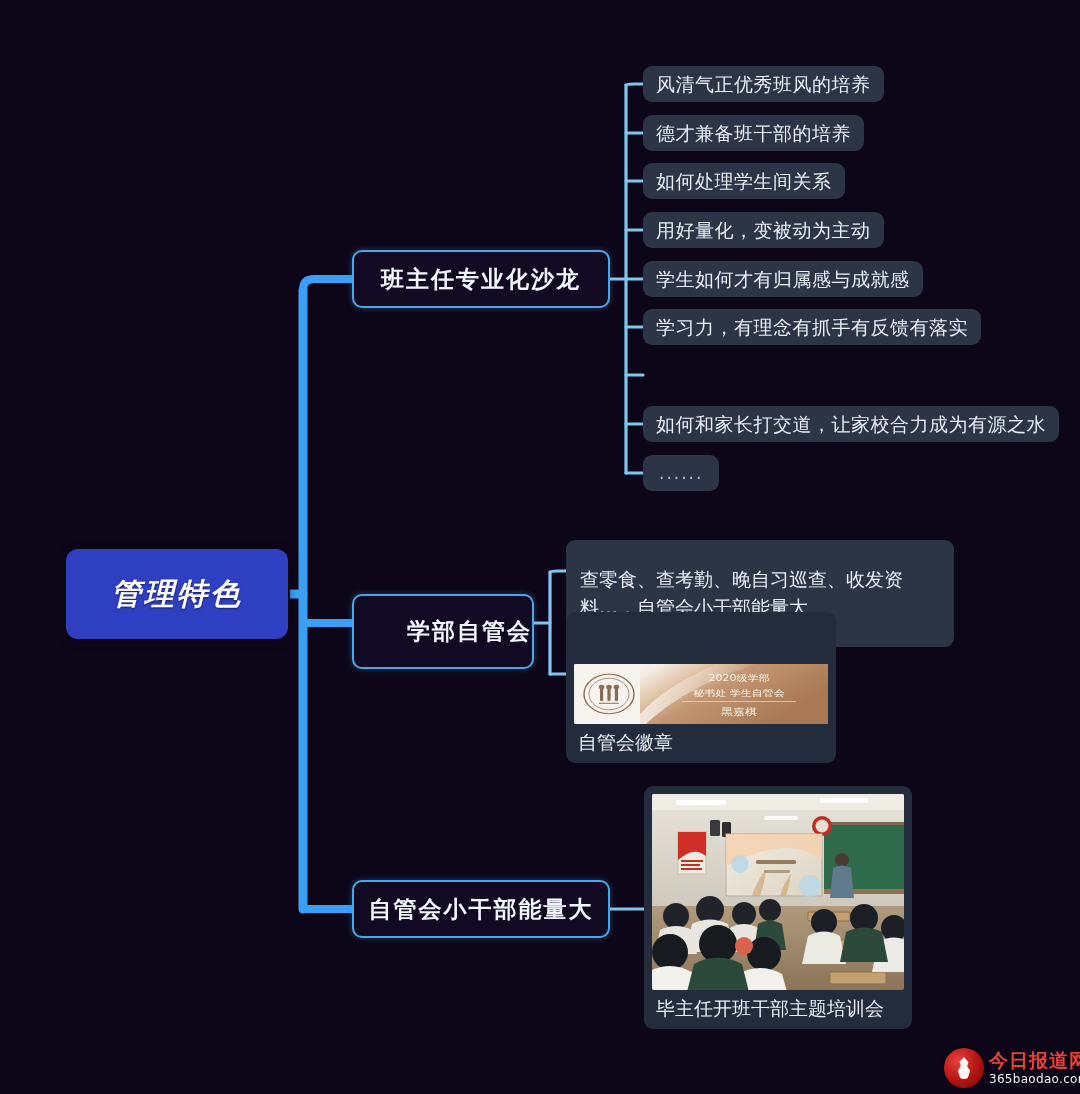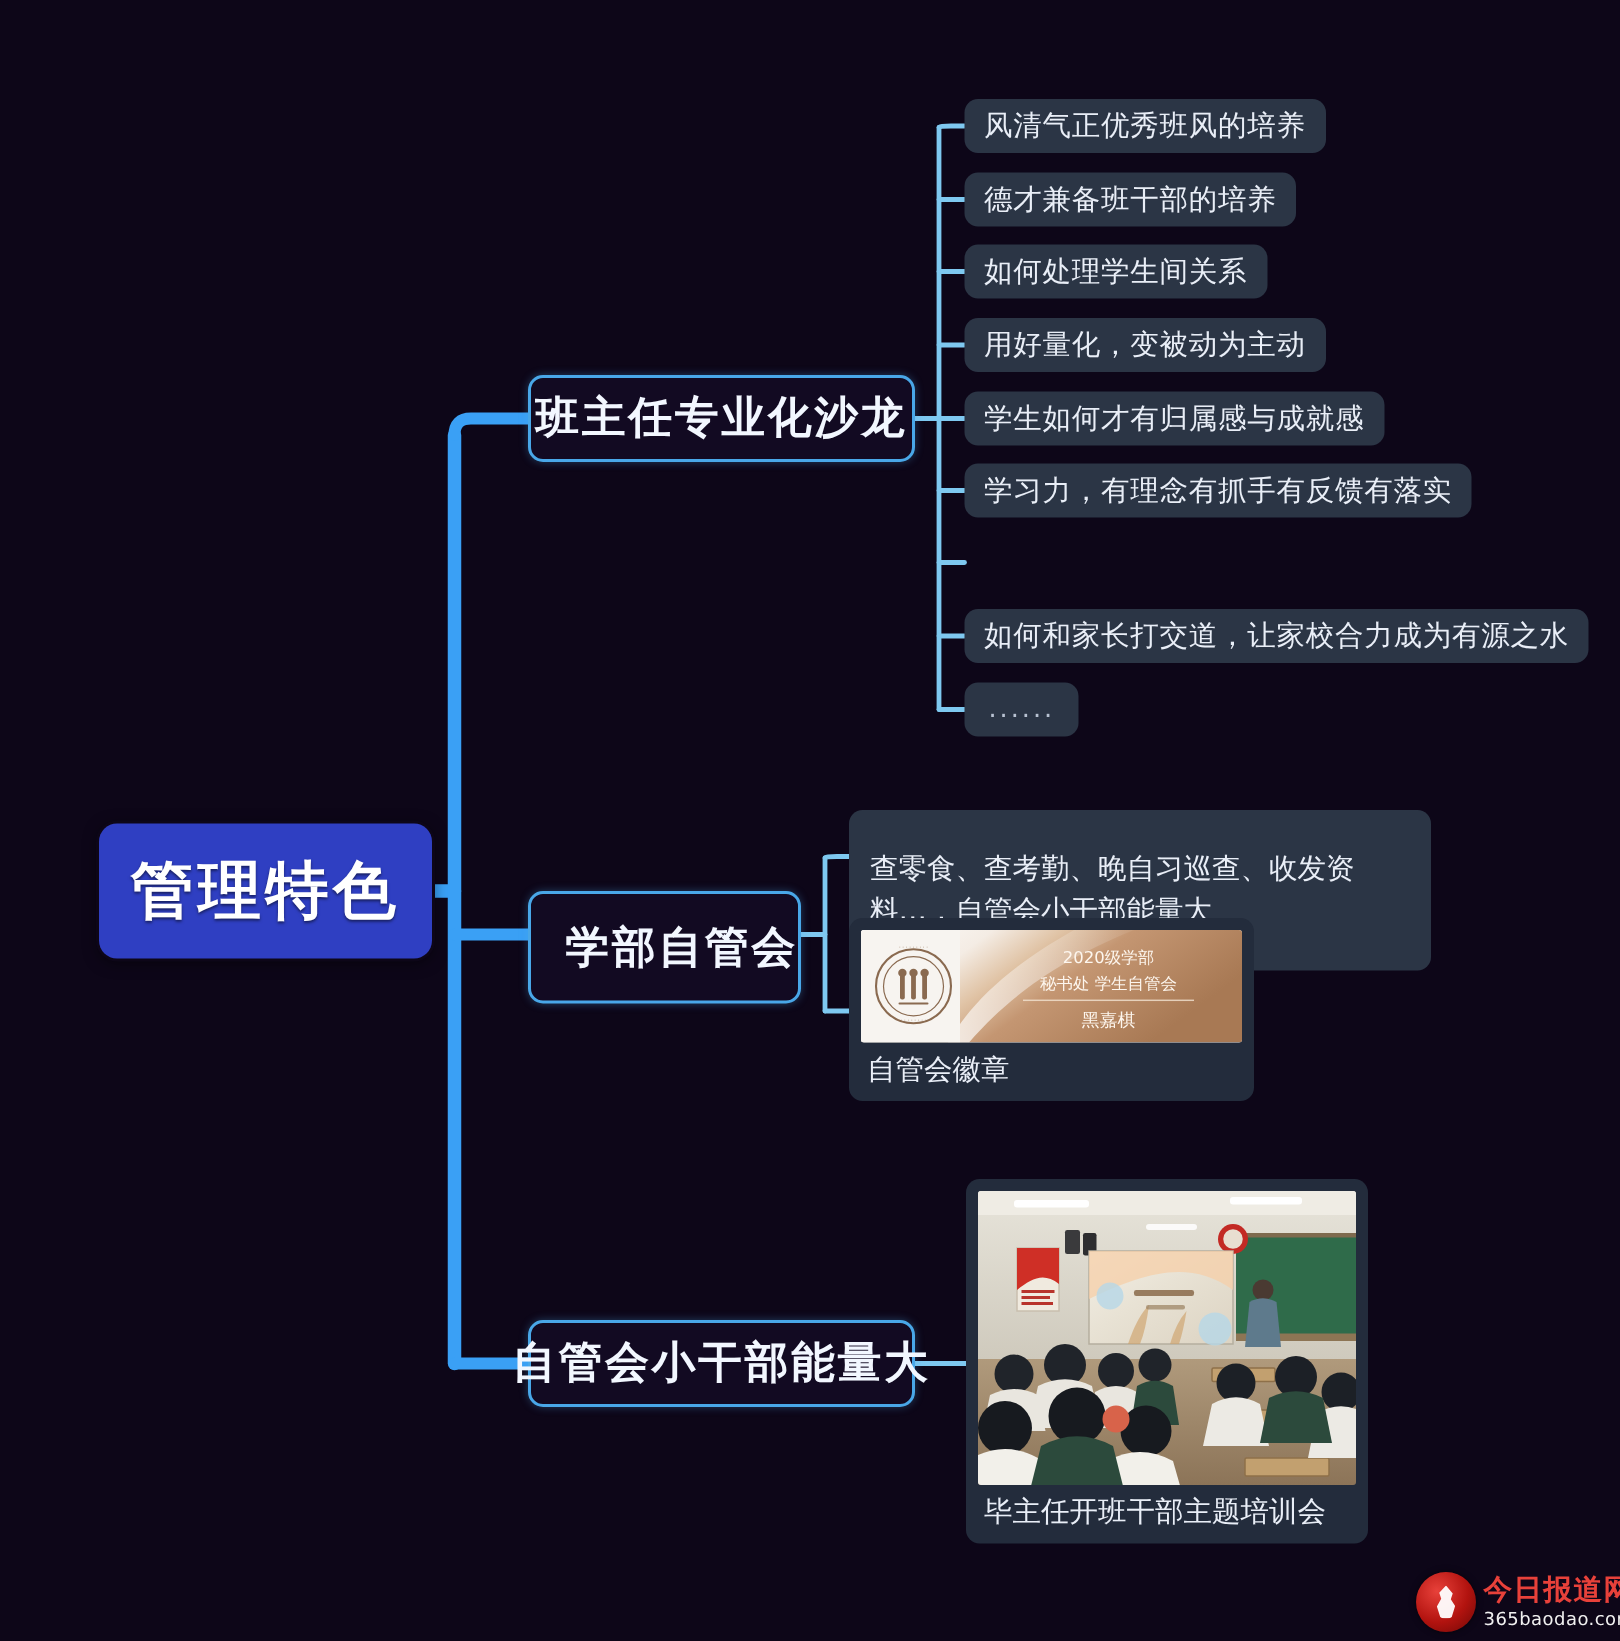--- a/index.html
+++ b/index.html
@@ -46,39 +46,40 @@
     width: 222px;
     height: 90px;
     background: #2f3fc2;
     border-radius: 12px;
     display: flex;
     align-items: center;
     justify-content: center;
     box-shadow: 0 0 0 2px #0d0618, 0 2px 10px rgba(0,0,0,.55);
   }
   .root-label {
-    font-size: 42px;
+    font-size: 30px;
     font-weight: bold;
     letter-spacing: 3px;
     color: #ffffff;
     text-shadow: 0 1px 2px rgba(0,0,0,.5);
+    font-style: italic;
   }
 
   
   .branch-node {
     background: #120a22;
     border: 2px solid #49a7e8;
     border-radius: 10px;
     display: flex;
     align-items: center;
     justify-content: center;
     box-shadow: 0 0 6px rgba(73,167,232,.35);
   }
   .branch-label {
-    font-size: 29px;
+    font-size: 23px;
     font-weight: bold;
     color: #f2f7ff;
     letter-spacing: 2px;
     white-space: nowrap;
   }
 
   .branch-1 { left: 352px; top: 250px;  width: 258px; height: 58px; }
   .branch-2 { left: 352px; top: 594px;  width: 182px; height: 75px; justify-content: flex-end; }
   .branch-3 { left: 352px; top: 880px;  width: 258px; height: 58px; }
 
@@ -129,25 +130,26 @@
   .media-caption {
     font-size: 19px;
     color: #e9eef7;
     padding: 7px 2px 1px 4px;
     line-height: 1.2;
   }
 
   .badge-card { left: 566px; top: 612px; width: 270px; }
   .badge-art {
     width: 100%;
-    height: 75px;
+    height: 60px;
     border-radius: 2px;
     overflow: hidden;
     position: relative;
     background: #f3f1ee;
+    margin-top: 44px;
   }
 
   .photo-card { left: 644px; top: 786px; width: 268px; }
   .photo-art {
     width: 100%;
     height: 196px;
     border-radius: 2px;
     overflow: hidden;
     position: relative;
     background: #2e3a46;

